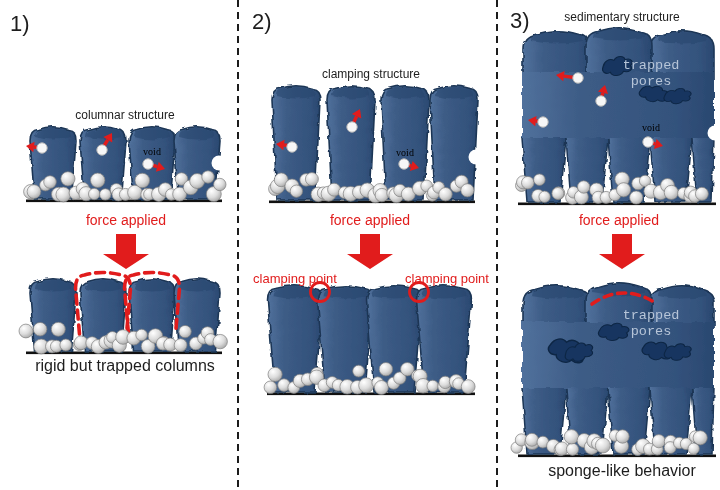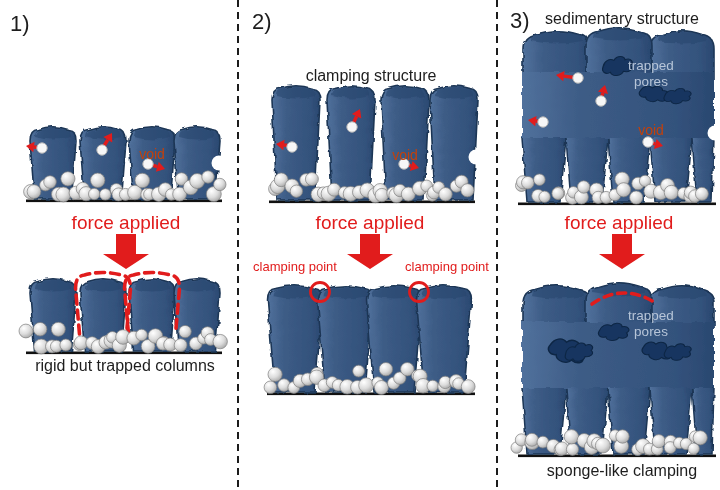--- a/index.html
+++ b/index.html
@@ -3,26 +3,26 @@
 <meta charset="utf-8">
 <style>
   html,body{margin:0;padding:0;background:#ffffff;}
   #figure{position:relative;width:720px;height:490px;background:#ffffff;overflow:hidden;
           font-family:"Liberation Sans",sans-serif;}
   .panel{position:absolute;top:0;height:490px;}
   .panel svg{position:absolute;left:0;top:0;}
   .lbl{position:absolute;white-space:nowrap;color:#1d1d1d;}
   .ctr{transform:translateX(-50%);}
   .idx{font-size:22px;}
-  .title{font-size:16px;}
-  .voidlbl{font-size:14px;color:#c2410c;}
-  .force{font-size:19px;color:#e11c1c;}
-  .clamp{font-size:13px;color:#e11c1c;}
+  .title{font-size:12px;}
+  .voidlbl{font-size:10px;color:#000000;font-family:Liberation Serif, serif;}
+  .force{font-size:14px;color:#e11c1c;}
+  .clamp{font-size:13px;color:#e11c1c;margin-top:12px;}
   .caption{font-size:16px;}
-  .tp{font-size:13.5px;color:#b7c5d8;white-space:normal;width:70px;text-align:center;line-height:1.18;}
+  .tp{font-size:13.5px;color:#b7c5d8;white-space:normal;width:70px;text-align:center;line-height:1.18;font-family:Liberation Mono, monospace;}
   .divider{position:absolute;top:0;width:2.5px;height:490px;
            background:repeating-linear-gradient(to bottom,#1c1c1c 0 7px,transparent 7px 12px);}
 </style>
 </head>
 <body>
 
 <svg width="0" height="0" style="position:absolute" aria-hidden="true">
   <defs>
     <radialGradient id="sphG" cx="0.35" cy="0.3" r="0.85">
       <stop offset="0" stop-color="#ffffff"></stop>
@@ -138,20 +138,21 @@
           <circle cx="180.6" cy="345.1" r="6.4" fill="url(#sphG) #d6d6d6" stroke="#808080" stroke-width="0.7"></circle>
           <circle cx="185.1" cy="331.6" r="6.2" fill="url(#sphG) #d6d6d6" stroke="#808080" stroke-width="0.7"></circle>
           <circle cx="195.8" cy="343.5" r="6.4" fill="url(#sphG) #d6d6d6" stroke="#808080" stroke-width="0.7"></circle>
           <circle cx="203.4" cy="338.4" r="5.7" fill="url(#sphG) #d6d6d6" stroke="#808080" stroke-width="0.7"></circle>
           <circle cx="207.5" cy="333.0" r="6.3" fill="url(#sphG) #d6d6d6" stroke="#808080" stroke-width="0.7"></circle>
           <circle cx="210.5" cy="339.5" r="5.9" fill="url(#sphG) #d6d6d6" stroke="#808080" stroke-width="0.7"></circle>
           <circle cx="220.2" cy="341.6" r="7.2" fill="url(#sphG) #d6d6d6" stroke="#808080" stroke-width="0.7"></circle>
         </g>
       </svg>
     <div class="lbl idx" style="left:10px;top:11px">1)</div>
+    <div class="lbl title ctr" style="left:125px;top:108px">columnar structure</div>
     <div class="lbl voidlbl ctr" style="left:152px;top:146px">void</div>
     <div class="lbl force ctr" style="left:126px;top:212px">force applied</div>
     <div class="lbl caption ctr" style="left:125px;top:357px">rigid but trapped columns</div>
   </section>
 
   <div class="divider" style="left:236.5px"></div>
 
   <section class="panel" style="left:239px;width:257px">
     <svg id="svg-p2" width="257" height="490">
         <g>
@@ -384,16 +385,16 @@
           <circle cx="195.7" cy="448.7" r="5.7" fill="url(#sphG) #d6d6d6" stroke="#808080" stroke-width="0.7"></circle>
           <circle cx="202.2" cy="437.8" r="7.1" fill="url(#sphG) #d6d6d6" stroke="#808080" stroke-width="0.7"></circle>
         </g>
       </svg>
     <div class="lbl idx" style="left:12px;top:8px">3)</div>
     <div class="lbl title ctr" style="left:124px;top:10px">sedimentary structure</div>
     <div class="lbl tp ctr" style="left:153px;top:58px">trapped pores</div>
     <div class="lbl voidlbl ctr" style="left:153px;top:122px">void</div>
     <div class="lbl force ctr" style="left:121px;top:212px">force applied</div>
     <div class="lbl tp ctr" style="left:153px;top:308px">trapped pores</div>
-    <div class="lbl caption ctr" style="left:124px;top:462px">sponge-like clamping</div>
+    <div class="lbl caption ctr" style="left:124px;top:462px">sponge-like behavior</div>
   </section>
 
 </div>
 
 </body></html>

